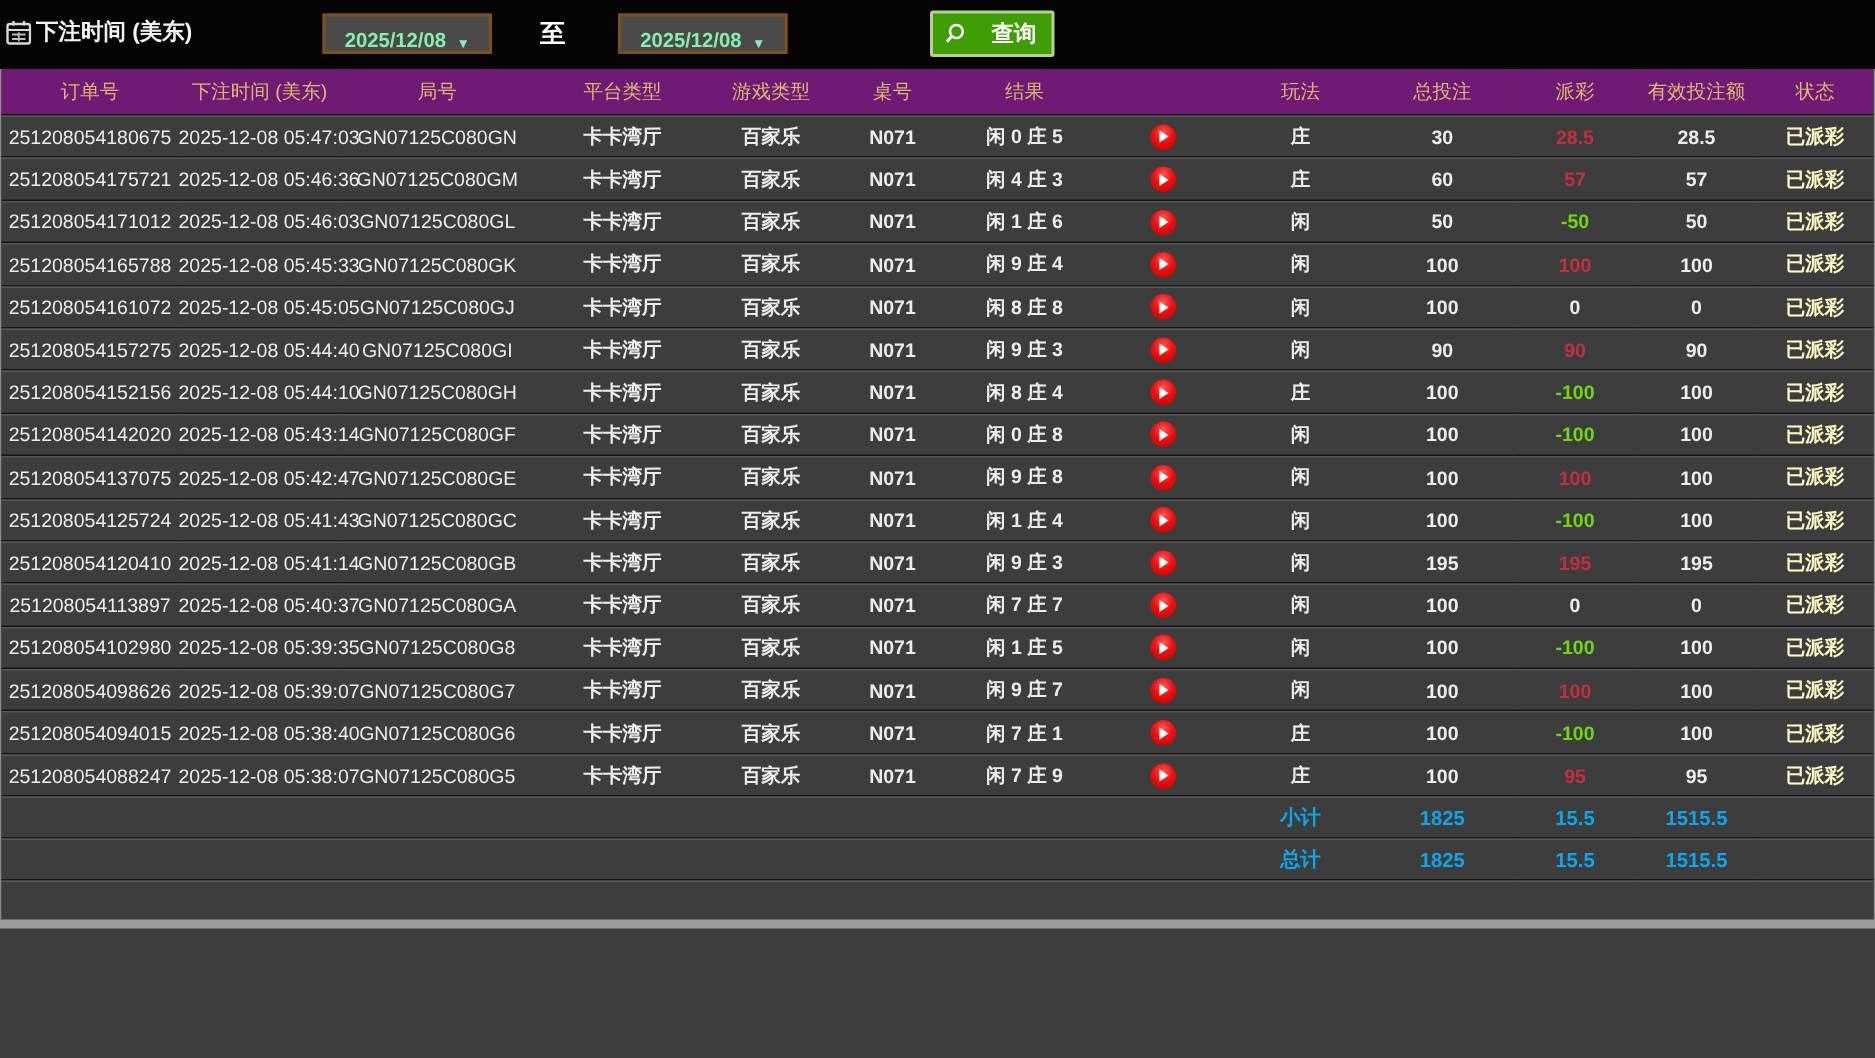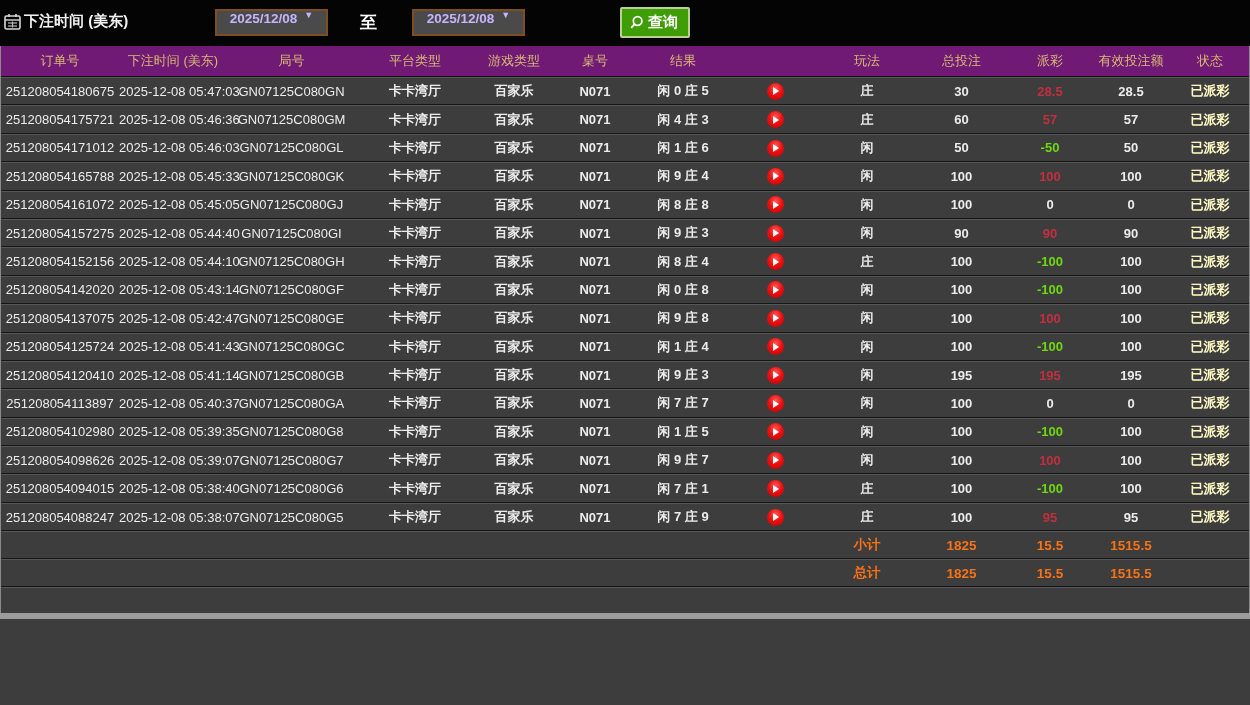--- a/index.html
+++ b/index.html
@@ -8,34 +8,34 @@
     width:1250px; height:705px; overflow:hidden;
     background:#3d3d3d;
     font-family:"Liberation Sans","DejaVu Sans",sans-serif;
   }
   
   .topbar { position:relative; width:1250px; height:46px; background:#040404; }
   .tb-label { position:absolute; left:24px; top:12px; color:#f2f2f2; font-size:15px; font-weight:bold; white-space:nowrap; }
   .cal-icon { position:absolute; left:4px; top:13px; width:17px; height:17px; }
   .date-select {
     position:absolute; top:9px; width:113px; height:27px;
-    background:#4a4a4a; border:2px solid #7e4f1d; color:#c4b5fd;
+    background:#4a4a4a; border:2px solid #7e4f1d; color:#86efac;
     font-size:13.5px; font-weight:bold;
-    display:flex; align-items:flex-start; justify-content:center; gap:7px;
+    display:flex; align-items:flex-end; justify-content:center; gap:7px;
     cursor:pointer; white-space:nowrap;
   }
   .ds-from { left:215px; }
   .ds-to   { left:412px; }
   .ds-arrow { font-size:9px; line-height:1; }
   .zhi { position:absolute; left:360px; top:11px; color:#fff; font-size:17px; font-weight:bold; }
   .query-btn {
     position:absolute; left:620px; top:7px; height:31px; padding:0 10px 0 7px;
     background:#3f9d05; border:2px solid #bccf93; border-radius:2px;
     color:#fff; font-size:15px; font-weight:bold;
-    display:flex; align-items:center; gap:4px; cursor:pointer; white-space:nowrap;
+    display:flex; align-items:center; gap:17px; cursor:pointer; white-space:nowrap;
   }
   
   .content { width:1250px; border-left:1px solid #8a8a8a; border-right:1px solid #8a8a8a; }
   table { width:1248px; border-collapse:separate; border-spacing:0; table-layout:fixed; }
   thead th {
     height:31px; background:#701a75; color:#d8bb72;
     font-size:13px; font-weight:normal; text-align:center;
     border-bottom:1px solid #141414; white-space:nowrap; overflow:visible;
   }
   tbody td {
@@ -43,21 +43,21 @@
     font-size:13px; text-align:center; vertical-align:middle;
     border-top:1px solid #565656; border-bottom:1px solid #161616;
     white-space:nowrap; overflow:visible; padding:0;
   }
   td.b { font-weight:bold; }
   td.pos  { color:#c42f3f; }
   td.neg  { color:#6fd90f; }
   td.zero { color:#ececec; }
   td.status { color:#fef9c3; font-weight:bold; }
   .sum-row td { height:28px; }
-  .sum-row td.ylw { color:#f97316; font-weight:bold; font-size:13.5px; }
+  .sum-row td.ylw { color:#0ea5e9; font-weight:bold; font-size:13.5px; }
   
   .play {
     display:inline-flex; width:17px; height:17px; border-radius:50%;
     background:radial-gradient(circle at 50% 32%, #ff5a5a 0%, #ec1010 45%, #c40000 100%);
     align-items:center; justify-content:center; cursor:pointer; vertical-align:middle;
   }
   .tri {
     width:0; height:0; margin-left:2px;
     border-left:6px solid #fff; border-top:4px solid transparent; border-bottom:4px solid transparent;
   }

